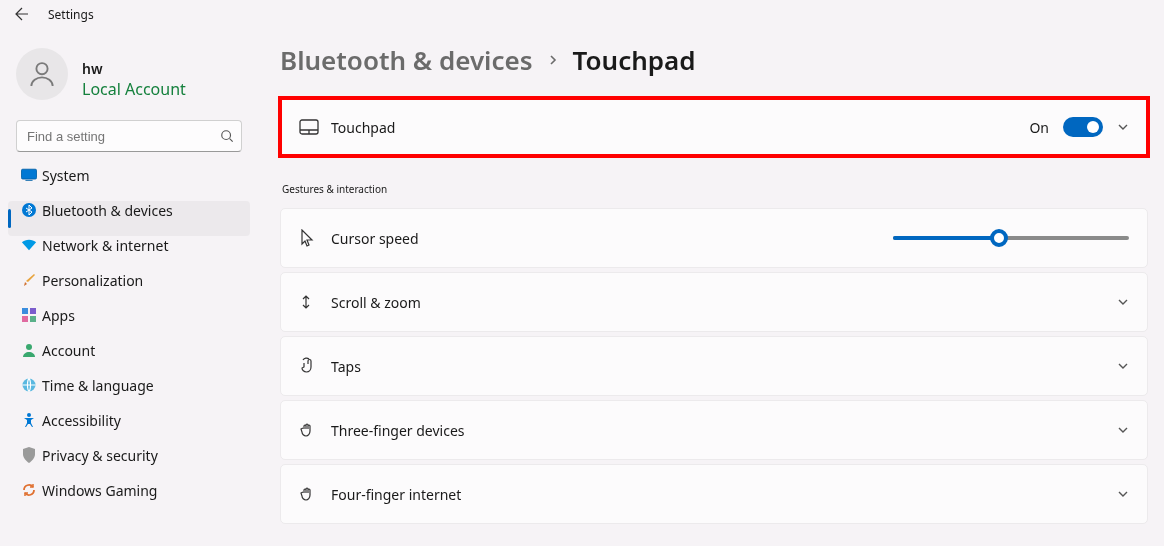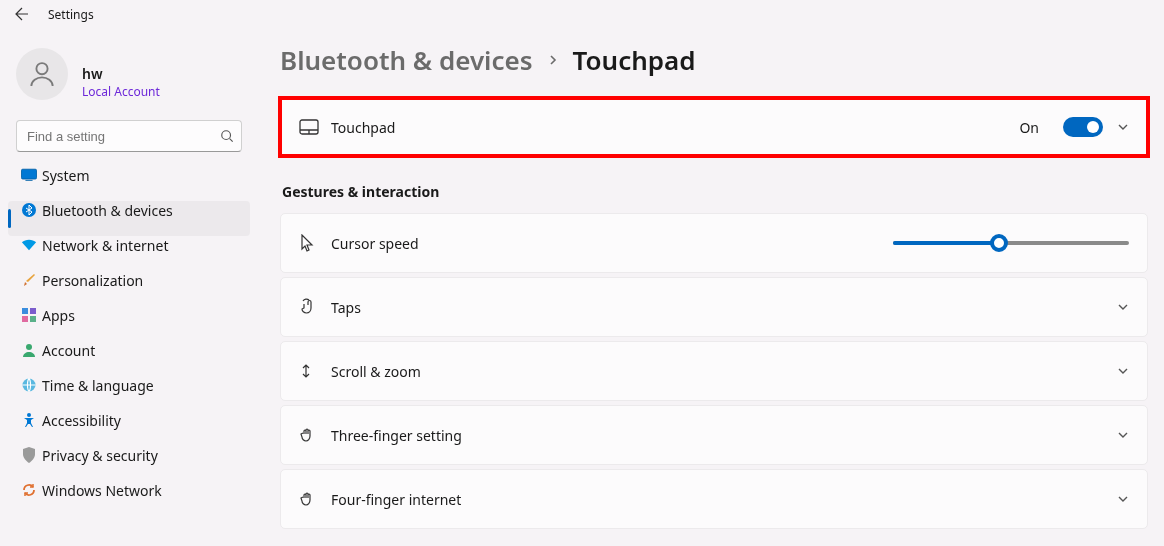--- a/index.html
+++ b/index.html
@@ -7,44 +7,44 @@
   .app { display: flex; flex-direction: column; height: 100%; border-radius: 28px; }
   .titlebar { display: flex; align-items: center; gap: 16px; padding: 4px 12px 8px 12px; height: 32px; }
   .back-btn { width: 20px; height: 20px; display: flex; align-items: center; justify-content: center; cursor: pointer; }
   .titlebar-title { font-size: 12px; color: #1a1a1a; }
   .body { display: flex; height: calc(100% - 32px); }
   .sidebar { width: 258px; padding: 10px 8px 0 8px; flex-shrink: 0; }
   .profile { display: flex; align-items: flex-end; gap: 14px; padding: 6px 8px 14px 8px; }
   .avatar { width: 52px; height: 52px; border-radius: 50%; background: #e8e6e8; display: flex; align-items: center; justify-content: center; }
   .profile-text { display: flex; flex-direction: column; }
   .profile-name { font-size: 14px; font-weight: 600; }
-  .profile-sub { font-size: 12px; color: #6d28d9; }
+  .profile-sub { font-size: 16px; color: #15803d; }
   .search { position: relative; margin: 6px 8px 14px 8px; }
   .search input { width: 100%; height: 32px; border: 1px solid #d0d0d0; border-bottom: 1.5px solid #999; border-radius: 4px; background: #fdfcfd; padding: 0 32px 0 10px; font-size: 13px; outline: none; }
   .search .sicon { position: absolute; right: 8px; top: 50%; transform: translateY(-50%); color: #555; }
   .nav { display: flex; flex-direction: column; gap: 0; }
   .nav-item { display: flex; align-items: flex-start; gap: 4px; height: 35px; padding: 0 12px 0 12px; border-radius: 4px; cursor: pointer; font-size: 14px; position: relative; }
   .nav-item .icon { width: 18px; height: 18px; display: flex; align-items: center; justify-content: center; flex-shrink: 0; }
   .nav-item.active { background: #ece9ec; }
   .nav-item.active::before { content: ""; position: absolute; left: 0; top: 8px; bottom: 8px; width: 3px; border-radius: 2px; background: #0067c0; }
   .main { flex: 1; padding: 10px 16px 0 22px; overflow-y: auto; }
   .breadcrumb { display: flex; align-items: center; gap: 14px; margin-bottom: 20px; }
   .breadcrumb .parent { font-size: 26px; font-weight: 600; color: #6b6b6b; }
   .breadcrumb .chev { color: #6b6b6b; }
   .breadcrumb .current { font-size: 26px; font-weight: 600; color: #1a1a1a; }
   .card { background: #fcfbfc; border: 1px solid #eceaec; border-radius: 5px; display: flex; align-items: center; padding: 0 18px; height: 60px; margin-bottom: 4px; }
   .card .icon-slot { width: 32px; display: flex; align-items: center; justify-content: flex-start; color: #333; }
   .card .label { font-size: 14px; flex: 1; }
   .card .chevron { color: #555; margin-left: 14px; }
   .highlight { outline: 4px solid #ff0000; outline-offset: -2px; border-radius: 0; margin-bottom: 26px; height: 58px; }
-  .toggle-block { display: flex; align-items: flex-end; gap: 24px; }
+  .toggle-block { display: flex; align-items: flex-end; gap: 14px; }
   .toggle-label { font-size: 14px; }
   .toggle { width: 40px; height: 20px; border-radius: 10px; background: #0067c0; position: relative; }
   .toggle::after { content: ""; position: absolute; width: 12px; height: 12px; border-radius: 50%; background: #fff; top: 4px; right: 4px; }
-  .section-label { font-size: 14px; font-weight: 700; margin: 0 0 12px 2px; }
+  .section-label { font-size: 10px; font-weight: 400; margin: 0 0 12px 2px; }
   .slider-wrap { display: flex; align-items: center; width: 236px; }
   .slider-track { position: relative; flex: 1; height: 4px; background: #8a8a8a; border-radius: 2px; }
   .slider-fill { position: absolute; left: 0; top: 0; bottom: 0; background: #0067c0; border-radius: 2px; }
   .slider-thumb { position: absolute; top: 50%; width: 18px; height: 18px; border-radius: 50%; background: #fff; border: 4px solid #0067c0; transform: translate(-50%, -50%); }
   svg { display: block; }
 </style>
 </head>
 <body>
 
 <div class="app">
@@ -165,21 +165,21 @@
             </span>
           <span>Privacy &amp; security</span>
         </div>
         <div class="nav-item">
           <span class="icon">
               <svg width="16" height="16" viewBox="0 0 16 16" fill="none" stroke="#e07030" stroke-width="1.8">
                 <path d="M3 8a5 5 0 0 1 9-3M13 8a5 5 0 0 1-9 3"></path>
                 <path d="M12 2v3h-3M4 14v-3h3" stroke-width="1.5"></path>
               </svg>
             </span>
-          <span>Windows Network</span>
+          <span>Windows Gaming</span>
         </div>
       </div>
     </div>
 
     <div class="main">
       <div class="breadcrumb">
         <span class="parent">Bluetooth &amp; devices</span>
         <span class="chev">
           <svg width="12" height="12" viewBox="0 0 12 12" fill="none" stroke="#6b6b6b" stroke-width="1.6">
               <path d="M4 2l4 4-4 4"></path>
@@ -219,54 +219,54 @@
         <div class="slider-wrap">
           <div class="slider-track">
             <div class="slider-fill" id="slider-fill" style="width: 45%;"></div>
             <div class="slider-thumb" id="slider-thumb" style="left: 45%;"></div>
           </div>
         </div>
       </div>
 
       <div class="card">
         <span class="icon-slot">
+          <svg width="14" height="18" viewBox="0 0 12 18" fill="none" stroke="#333" stroke-width="1.2">
+              <path d="M6 4v10M3 6l3-3 3 3M3 12l3 3 3-3"></path>
+            </svg>
+        </span>
+        <span class="label">Scroll &amp; zoom</span>
+        <span class="chevron">
+          <svg width="12" height="12" viewBox="0 0 12 12" fill="none" stroke="#555" stroke-width="1.4">
+              <path d="M2 4l4 4 4-4"></path>
+            </svg>
+        </span>
+      </div>
+
+      <div class="card">
+        <span class="icon-slot">
           <svg width="18" height="18" viewBox="0 0 18 18" fill="none" stroke="#333" stroke-width="1.2">
               <path d="M9 7v-3a1.5 1.5 0 0 1 3 0v6c0 3-2 5-4.5 5S3 13 3 11l2-1V6"></path>
               <path d="M4 3a4 4 0 0 1 6-1"></path>
             </svg>
         </span>
         <span class="label">Taps</span>
         <span class="chevron">
           <svg width="12" height="12" viewBox="0 0 12 12" fill="none" stroke="#555" stroke-width="1.4">
               <path d="M2 4l4 4 4-4"></path>
             </svg>
         </span>
       </div>
 
       <div class="card">
         <span class="icon-slot">
-          <svg width="14" height="18" viewBox="0 0 12 18" fill="none" stroke="#333" stroke-width="1.2">
-              <path d="M6 4v10M3 6l3-3 3 3M3 12l3 3 3-3"></path>
-            </svg>
-        </span>
-        <span class="label">Scroll &amp; zoom</span>
-        <span class="chevron">
-          <svg width="12" height="12" viewBox="0 0 12 12" fill="none" stroke="#555" stroke-width="1.4">
-              <path d="M2 4l4 4 4-4"></path>
-            </svg>
-        </span>
-      </div>
-
-      <div class="card">
-        <span class="icon-slot">
           <svg width="18" height="18" viewBox="0 0 18 18" fill="none" stroke="#333" stroke-width="1.2">
               <path d="M5 8V5a1 1 0 0 1 2 0v3M7 8V4a1 1 0 0 1 2 0v4M9 8V5a1 1 0 0 1 2 0v5c0 3-2 5-4 5s-4-2-4-4l-1-3 2-1"></path>
             </svg>
         </span>
-        <span class="label">Three-finger setting</span>
+        <span class="label">Three-finger devices</span>
         <span class="chevron">
           <svg width="12" height="12" viewBox="0 0 12 12" fill="none" stroke="#555" stroke-width="1.4">
               <path d="M2 4l4 4 4-4"></path>
             </svg>
         </span>
       </div>
 
       <div class="card">
         <span class="icon-slot">
           <svg width="18" height="18" viewBox="0 0 18 18" fill="none" stroke="#333" stroke-width="1.2">

